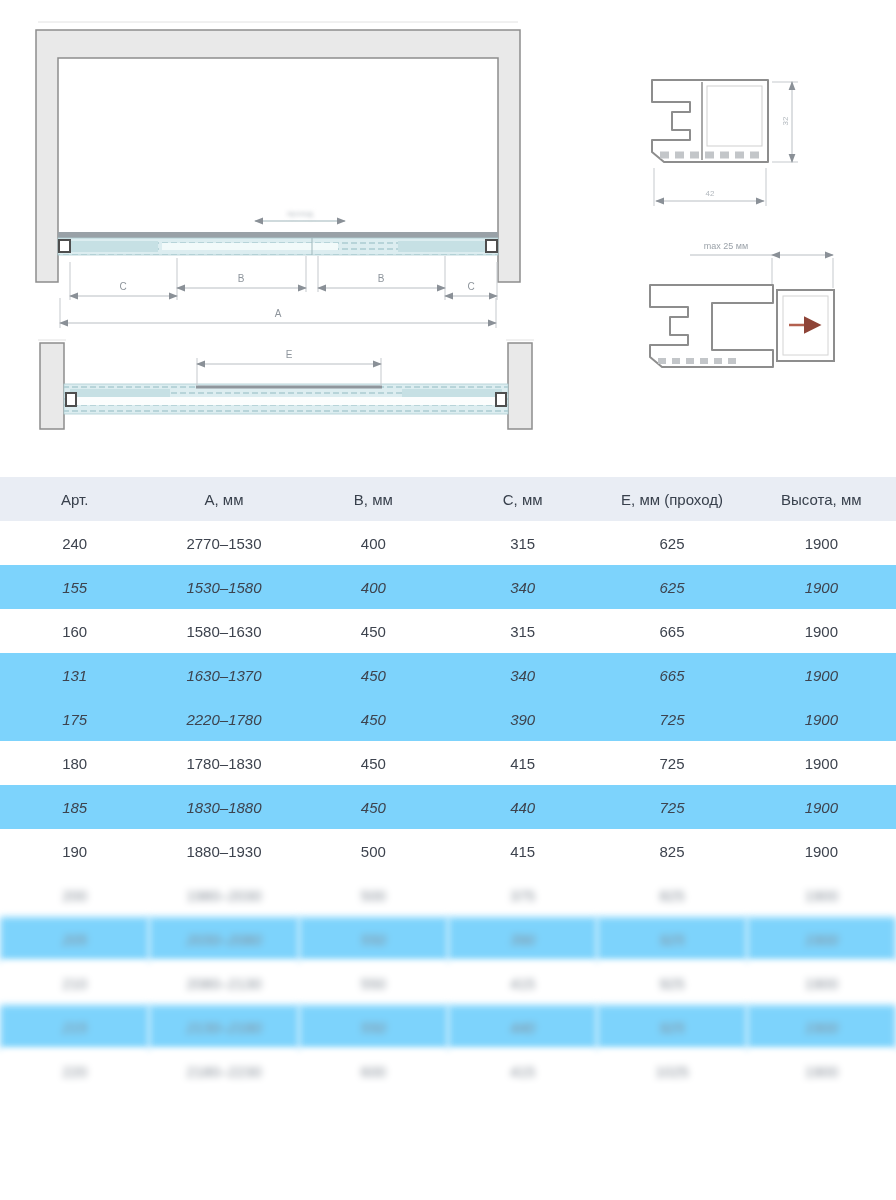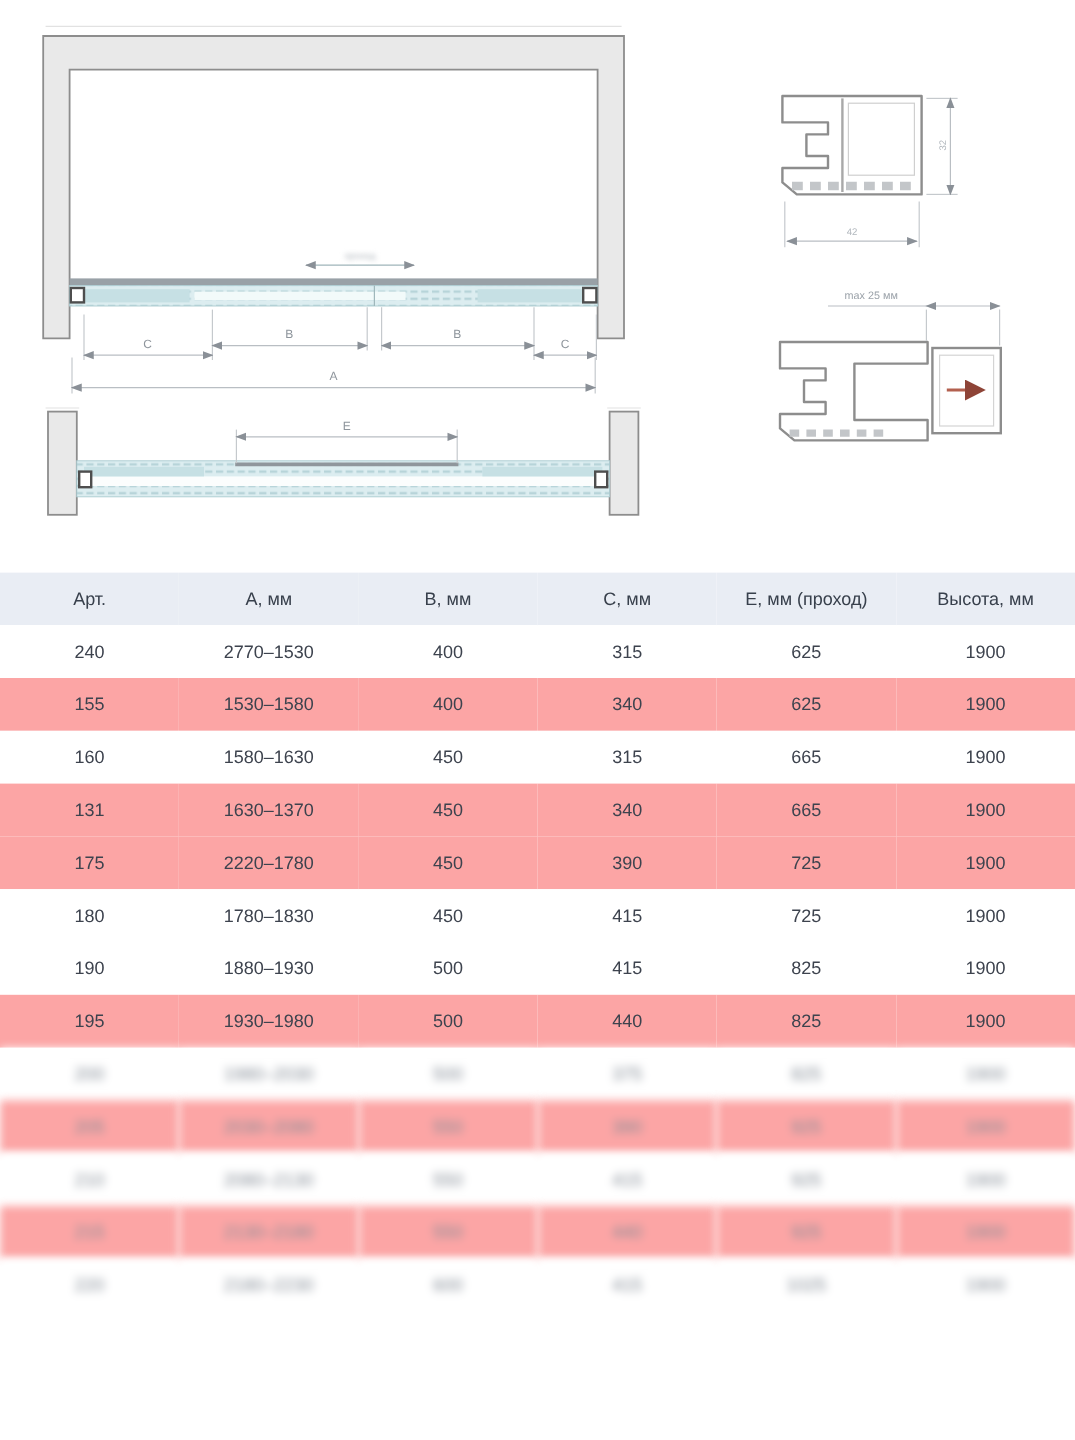--- a/index.html
+++ b/index.html
@@ -22,21 +22,21 @@
   table.size-table th {
     background:#e9edf4; height:44px;
     font-size:15px; font-weight:400; color:#38404c;
     text-align:center; padding:0;
   }
   table.size-table td {
     height:44px; text-align:center; padding:0;
     font-size:15px; font-weight:400; color:#3d434e;
     background:#ffffff;
   }
-  table.size-table tr.alt td { background:#fca5a5; }
+  table.size-table tr.alt td { background:#7dd3fc;font-style:italic; }
   table.size-table tr.obscured td { filter: blur(3.5px); color:#848c96; }
 </style>
 </head>
 <body>
 
 <div class="drawings">
   <svg width="896" height="477" viewBox="0 0 896 477">
     <defs>
       <pattern id="hatch" width="9" height="6" patternUnits="userSpaceOnUse">
         <rect width="9" height="6" fill="#dcedf0"></rect>
@@ -203,33 +203,33 @@
         <td>1900</td>
       </tr>
       <tr>
         <td>180</td>
         <td>1780–1830</td>
         <td>450</td>
         <td>415</td>
         <td>725</td>
         <td>1900</td>
       </tr>
+      <tr class="alt">
+        <td>185</td>
+        <td>1830–1880</td>
+        <td>450</td>
+        <td>440</td>
+        <td>725</td>
+        <td>1900</td>
+      </tr>
       <tr>
         <td>190</td>
         <td>1880–1930</td>
         <td>500</td>
         <td>415</td>
-        <td>825</td>
-        <td>1900</td>
-      </tr>
-      <tr class="alt">
-        <td>195</td>
-        <td>1930–1980</td>
-        <td>500</td>
-        <td>440</td>
         <td>825</td>
         <td>1900</td>
       </tr>
       <tr class="obscured">
         <td>200</td>
         <td>1980–2030</td>
         <td>500</td>
         <td>375</td>
         <td>825</td>
         <td>1900</td>

